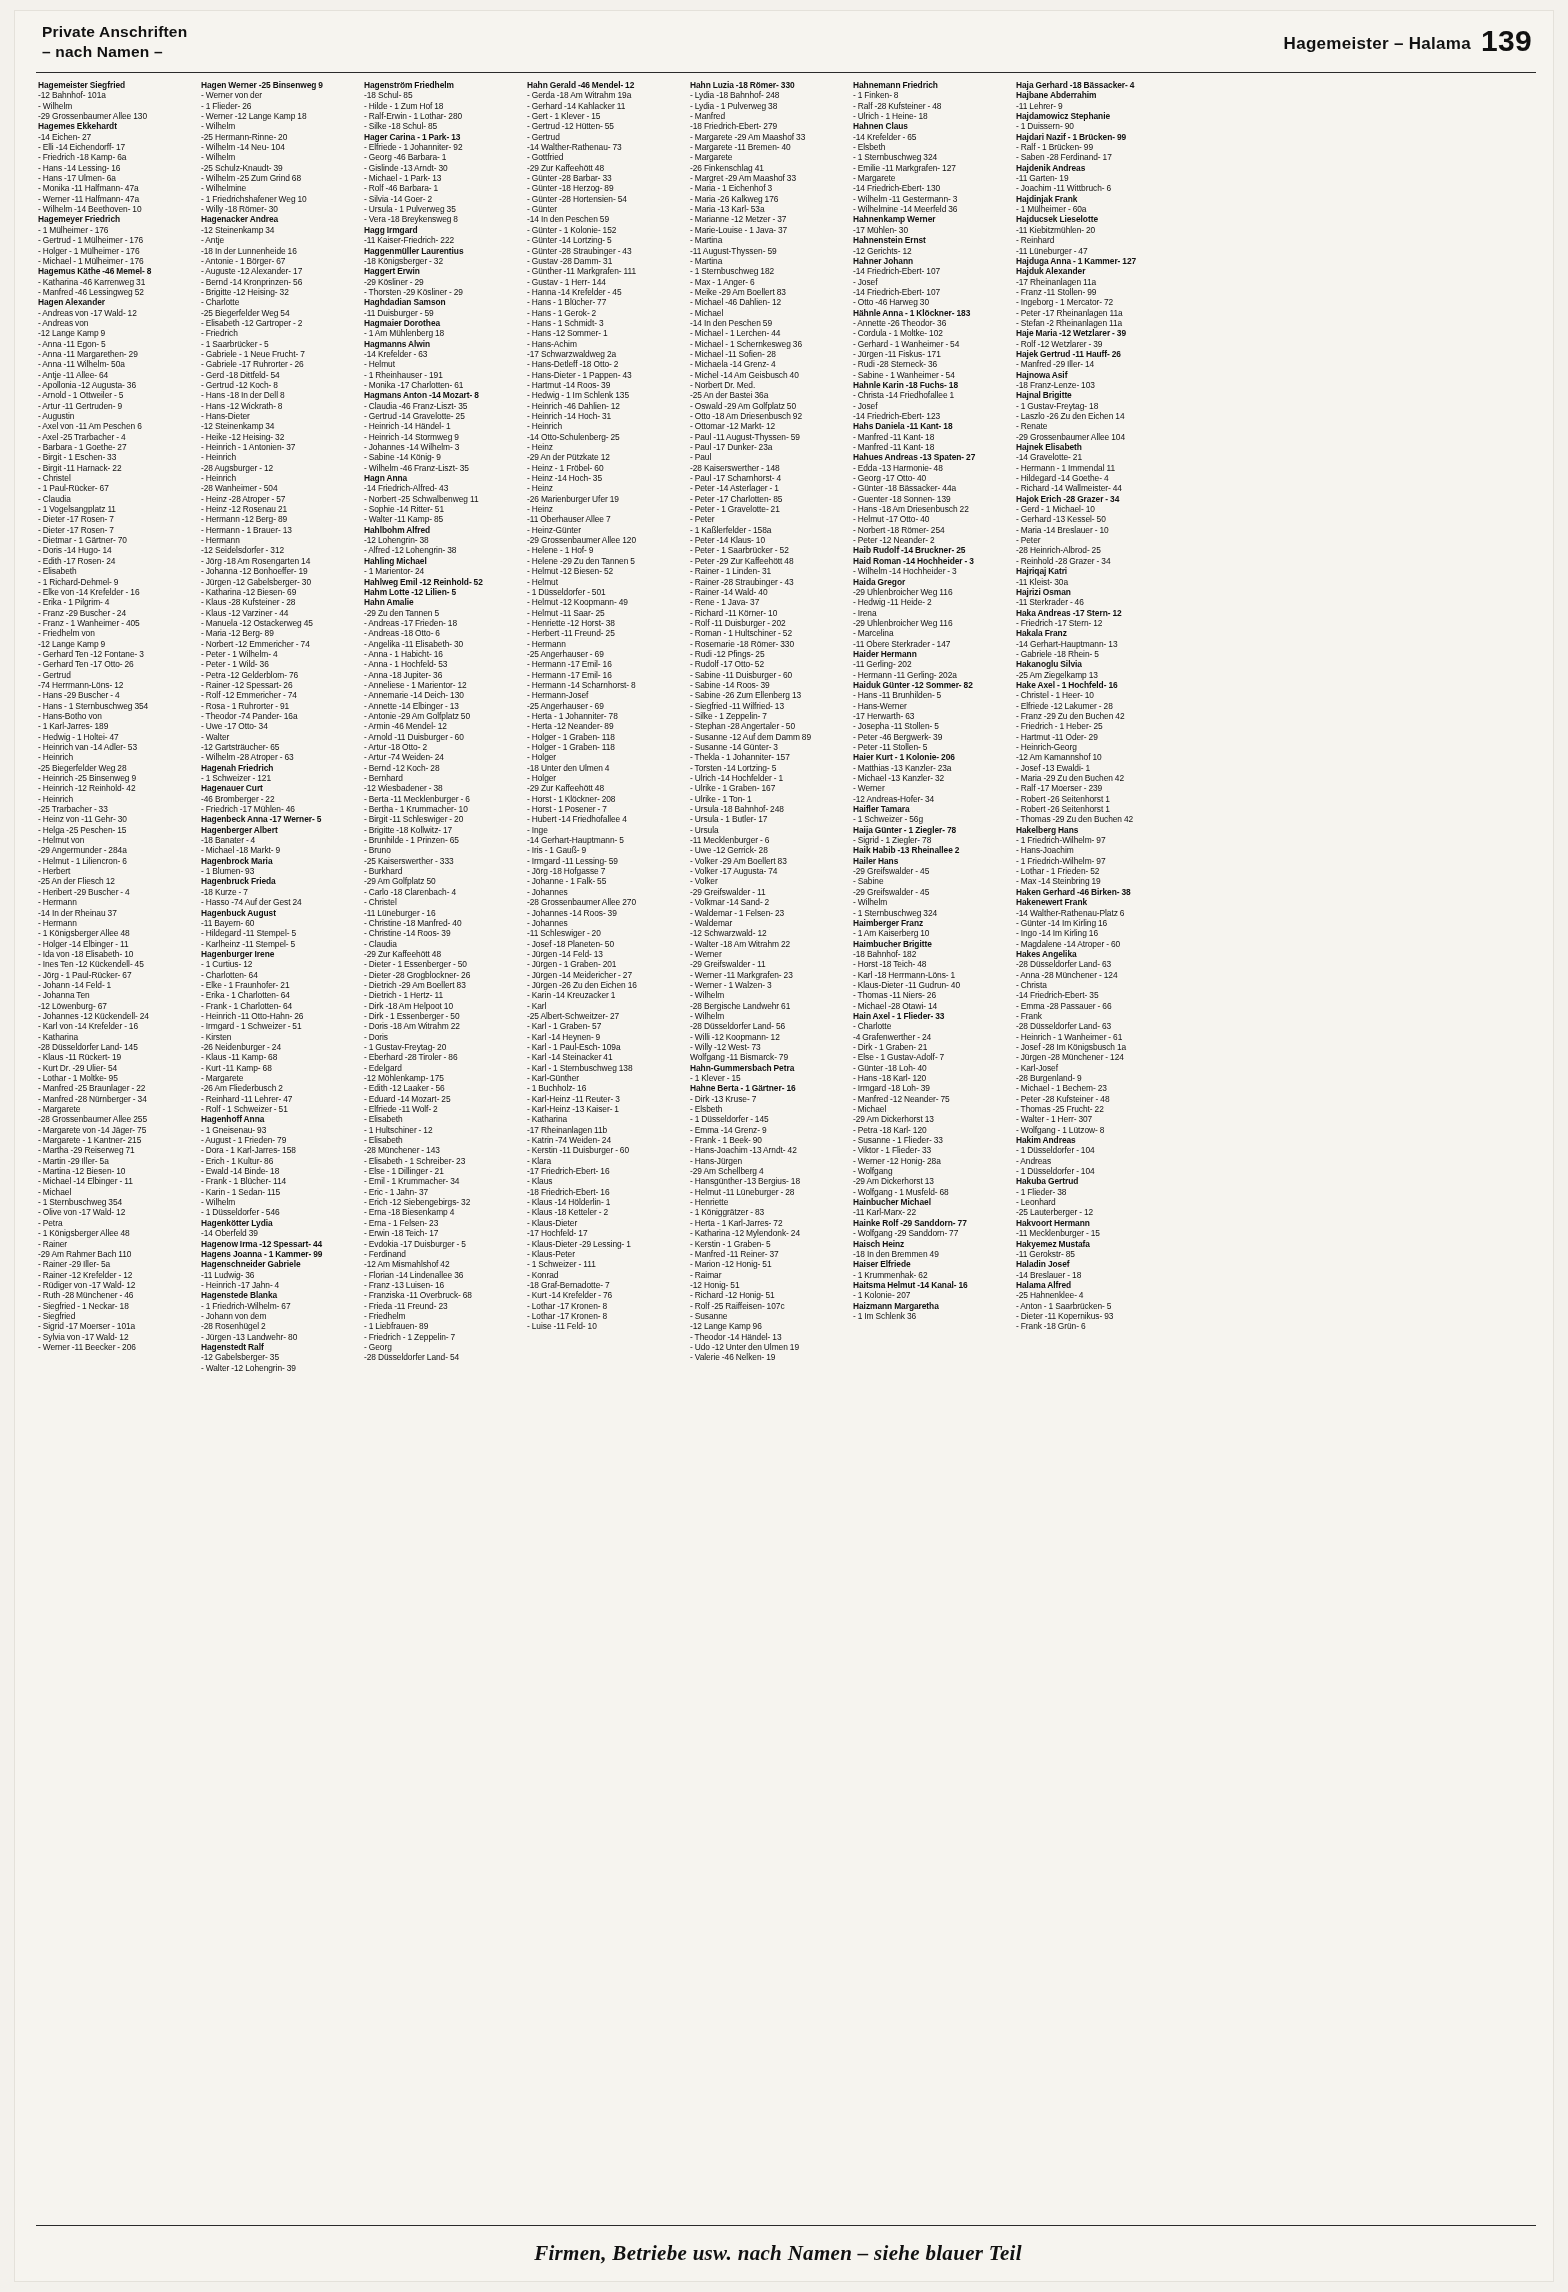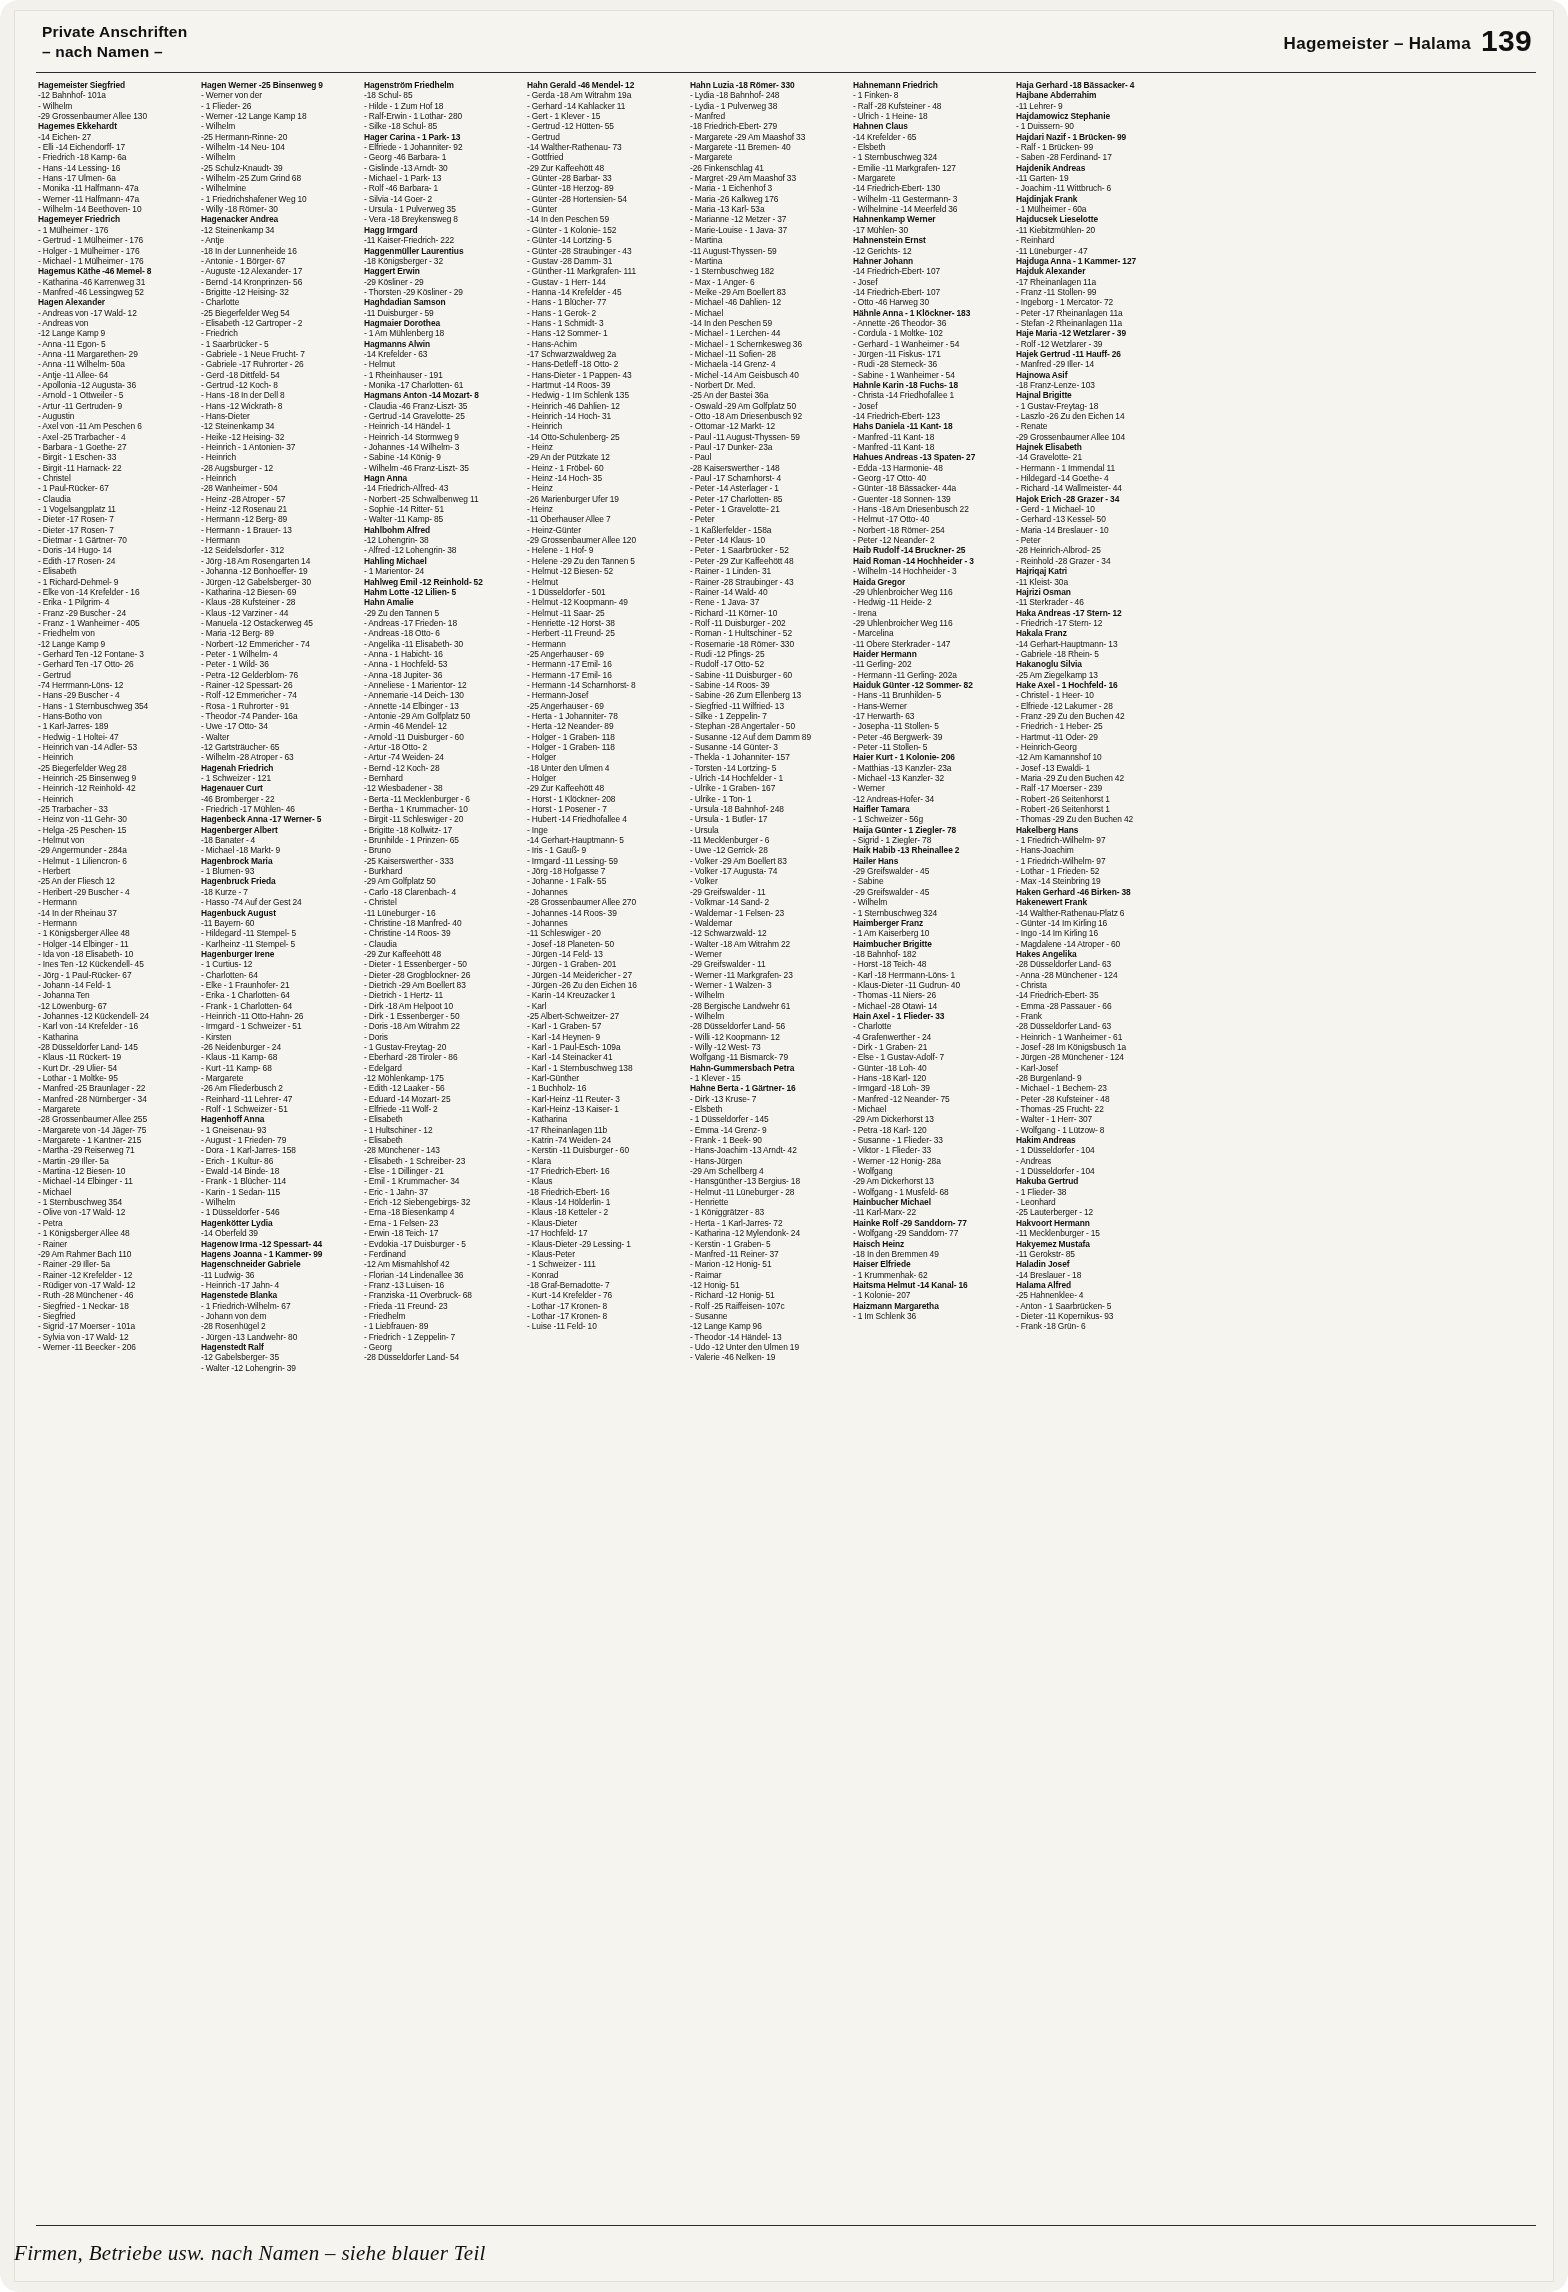--- a/index.html
+++ b/index.html
@@ -9,21 +9,20 @@
   }
   .page {
     position: relative;
     width: 1568px;
     height: 2292px;
     background: #f3f1ec;
     font-family: "Liberation Sans", sans-serif;
     color: #111;
     box-sizing: border-box;
     overflow: hidden;
-    border-radius: 19px;
   }
   .sheet {
     position: absolute;
     left: 14px;
     top: 10px;
     width: 1540px;
     height: 2272px;
     background: #f6f4ef;
     box-shadow: inset 0 0 0 1px #e4e1da;
   }
@@ -95,24 +94,24 @@
     left: 22px;
     right: 18px;
     bottom: 56px;
     border-top: 1.6px solid #2a2a2a;
   }
   .footer {
     position: absolute;
     left: 0;
     right: 12px;
     bottom: 16px;
-    text-align: left;
+    text-align: center;
     font-family: "Liberation Serif", serif;
     font-size: 21px;
-    font-weight: normal;
+    font-weight: bold;
     font-style: italic;
     letter-spacing: 0.3px;
   }
 </style>
 </head>
 <body>
 
 <div class="page">
   <div class="sheet">
 

